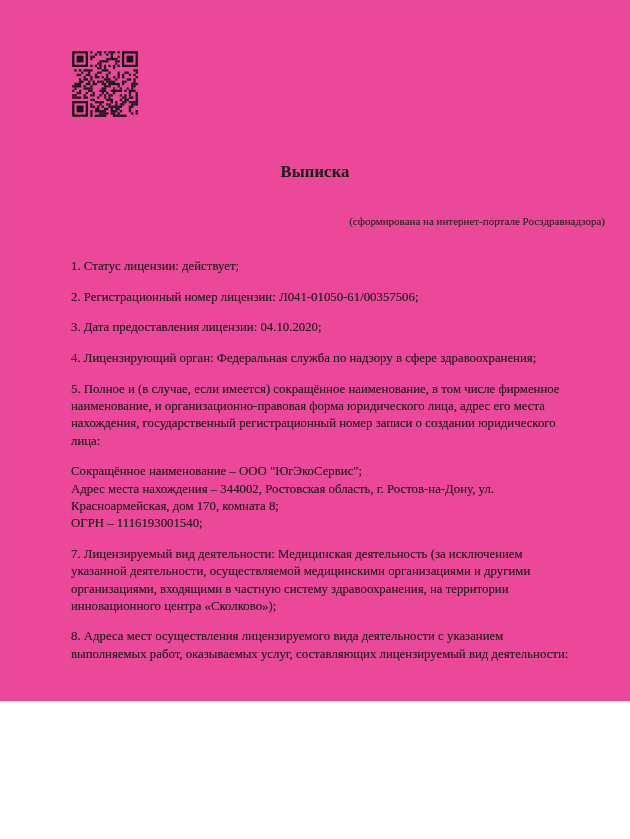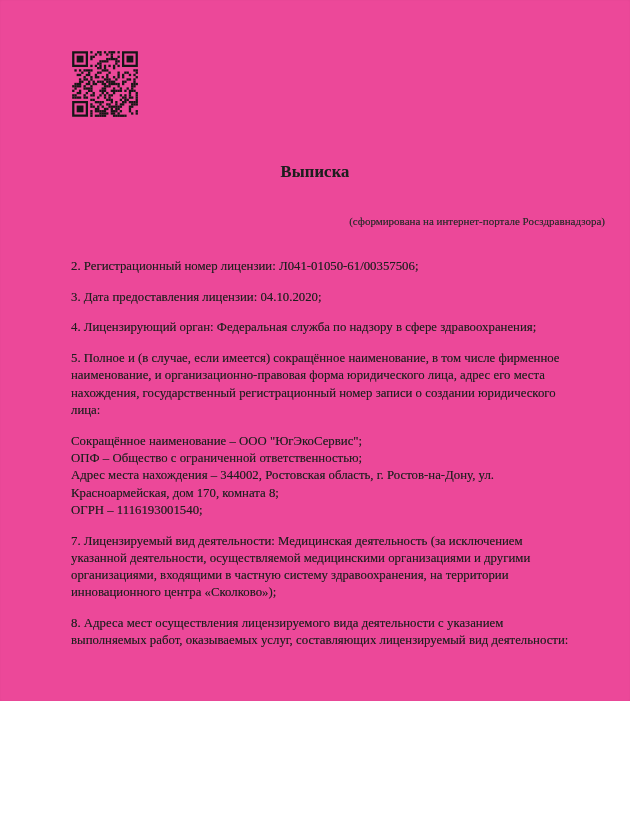--- a/index.html
+++ b/index.html
@@ -366,25 +366,25 @@
     </svg>
   </div>
 
   <div class="title-block soft">
     <div>Выписка</div>
   </div>
 
   <div class="subtitle soft">(сформирована на интернет-портале Росздравнадзора)</div>
 
   <div class="doc-body soft">
+      <div class="para">1. Статус лицензии: действует;</div>
       <div class="para">2. Регистрационный номер лицензии: Л041-01050-61/00357506;</div>
       <div class="para">3. Дата предоставления лицензии: 04.10.2020;</div>
       <div class="para">4. Лицензирующий орган: Федеральная служба по надзору в сфере здравоохранения;</div>
       <div class="para">5. Полное и (в случае, если имеется) сокращённое наименование, в том числе фирменное наименование, и организационно-правовая форма юридического лица, адрес его места нахождения, государственный регистрационный номер записи о создании юридического лица:</div>
       <div class="para tight">Сокращённое наименование – ООО "ЮгЭкоСервис";</div>
-      <div class="para tight">ОПФ – Общество с ограниченной ответственностью;</div>
       <div class="para tight">Адрес места нахождения – 344002, Ростовская область, г. Ростов-на-Дону, ул. Красноармейская, дом 170, комната 8;</div>
       <div class="para">ОГРН – 1116193001540;</div>
       <div class="para">7. Лицензируемый вид деятельности: Медицинская деятельность (за исключением указанной деятельности, осуществляемой медицинскими организациями и другими организациями, входящими в частную систему здравоохранения, на территории инновационного центра «Сколково»);</div>
       <div class="para">8. Адреса мест осуществления лицензируемого вида деятельности с указанием выполняемых работ, оказываемых услуг, составляющих лицензируемый вид деятельности:</div>
     </div>
 
 </div>
 
 </body></html>

